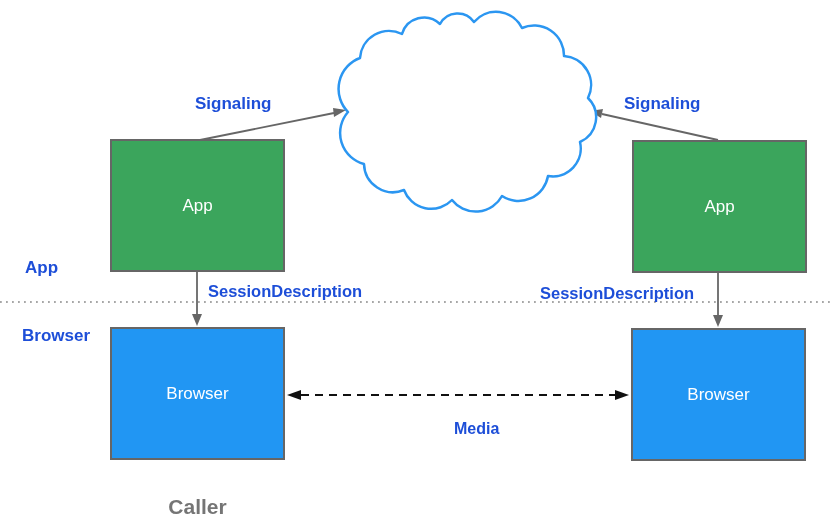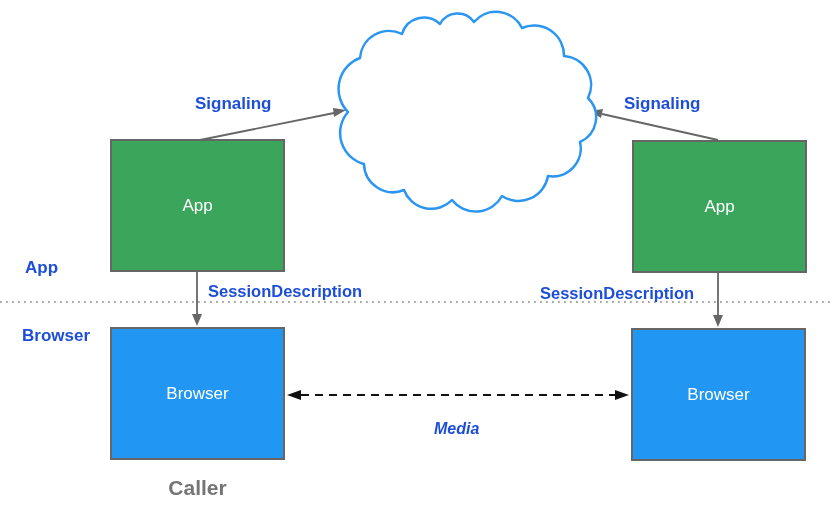--- a/index.html
+++ b/index.html
@@ -50,31 +50,32 @@
   .lbl {
     position: absolute;
     color: #1d4ed8;
     font-weight: 700;
     white-space: nowrap;
   }
   .lbl-signaling-left  { left: 195px; top: 94px;  font-size: 17px; }
   .lbl-signaling-right { left: 624px; top: 94px;  font-size: 17px; }
   .lbl-sessiondesc-left  { left: 208px; top: 282px; font-size: 16.5px; }
   .lbl-sessiondesc-right { left: 540px; top: 284px; font-size: 16.5px; }
-  .lbl-media     { left: 434px; top: 420px; font-size: 16px; font-style: italic; }
+  .lbl-media     { left: 454px; top: 420px; font-size: 16px; }
   .lbl-layer-app    { left: 25px; top: 258px; font-size: 17px; }
   .lbl-layer-webrtc { left: 22px; top: 326px; font-size: 17px; }
 
   .caption {
     position: absolute;
     width: 175px;
     text-align: center;
     font-size: 21px;
     font-weight: 700;
     color: var(--caller-callee-text, #757575);
+    margin-top: 19px;
   }
   .caption-caller { left: 110px; top: 476px; }
   .caption-callee { left: 631px; top: 476px; }
 </style>
 </head>
 <body>
 
 <div class="canvas">
 
   <svg class="artwork" viewBox="0 0 834 520">

